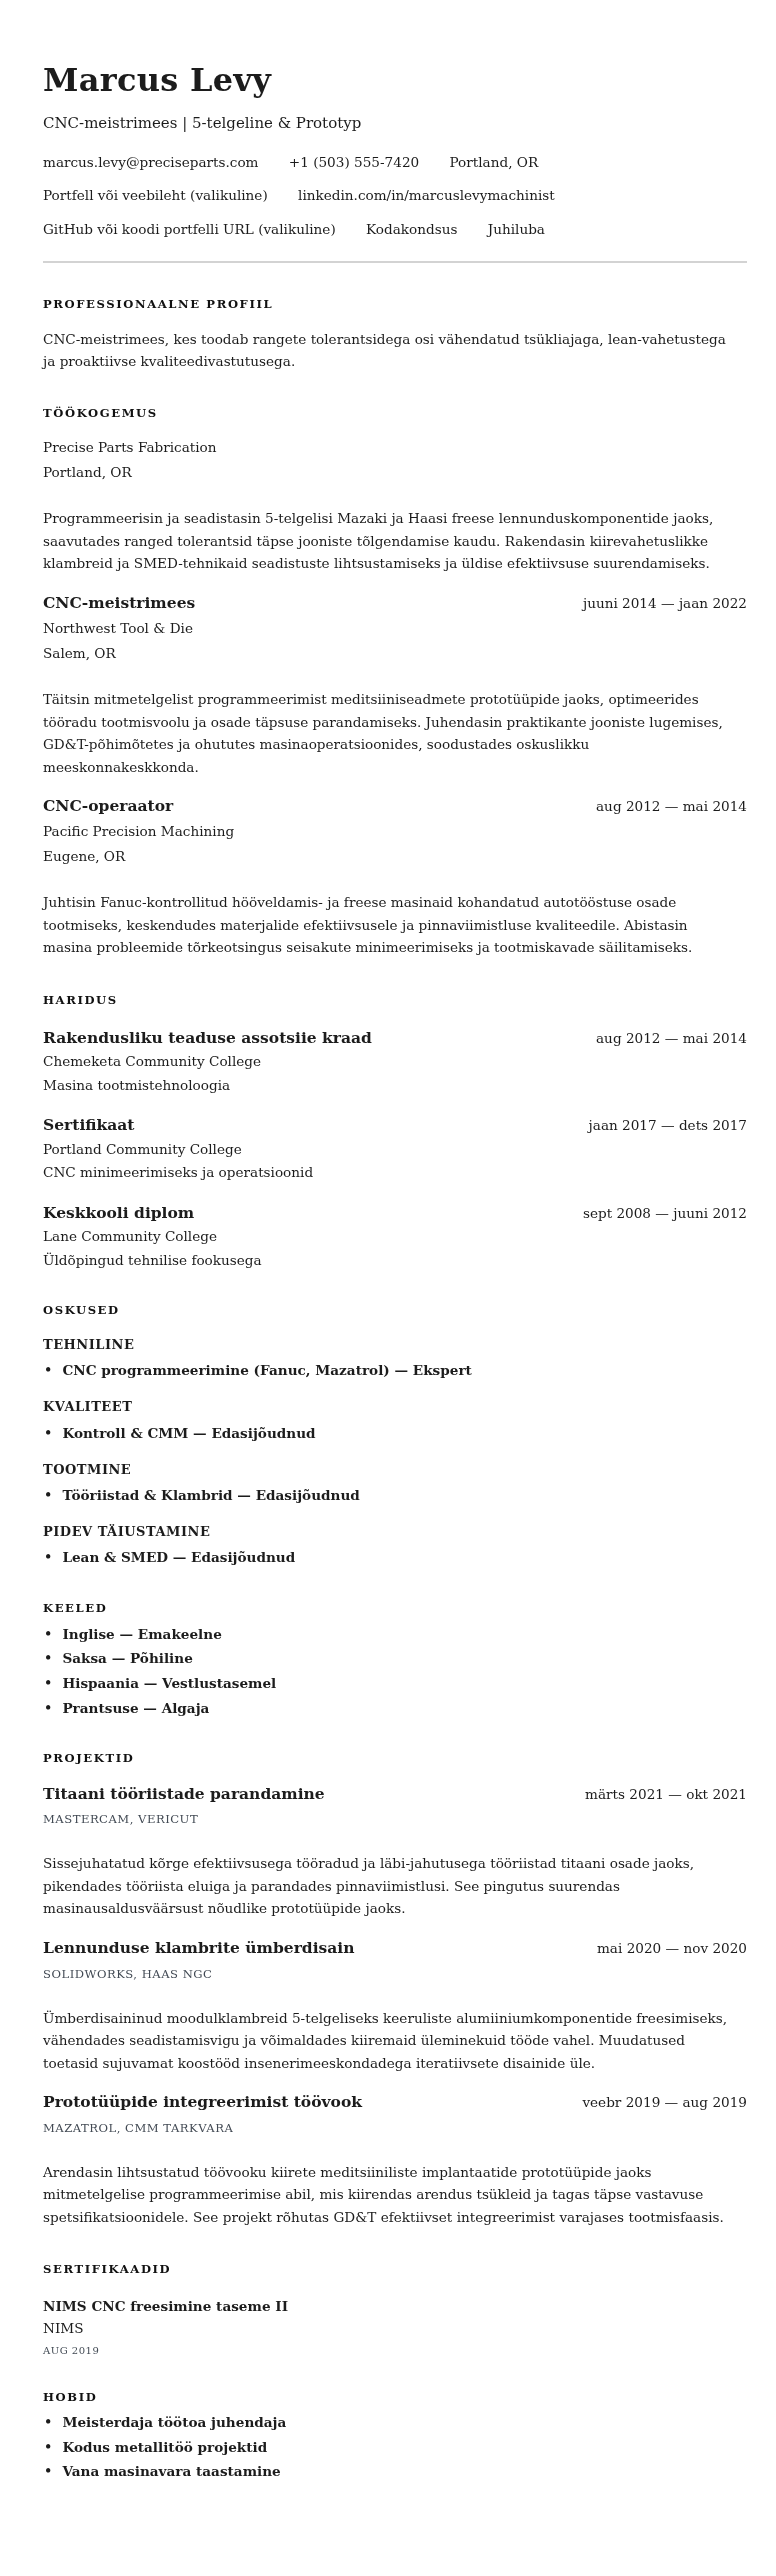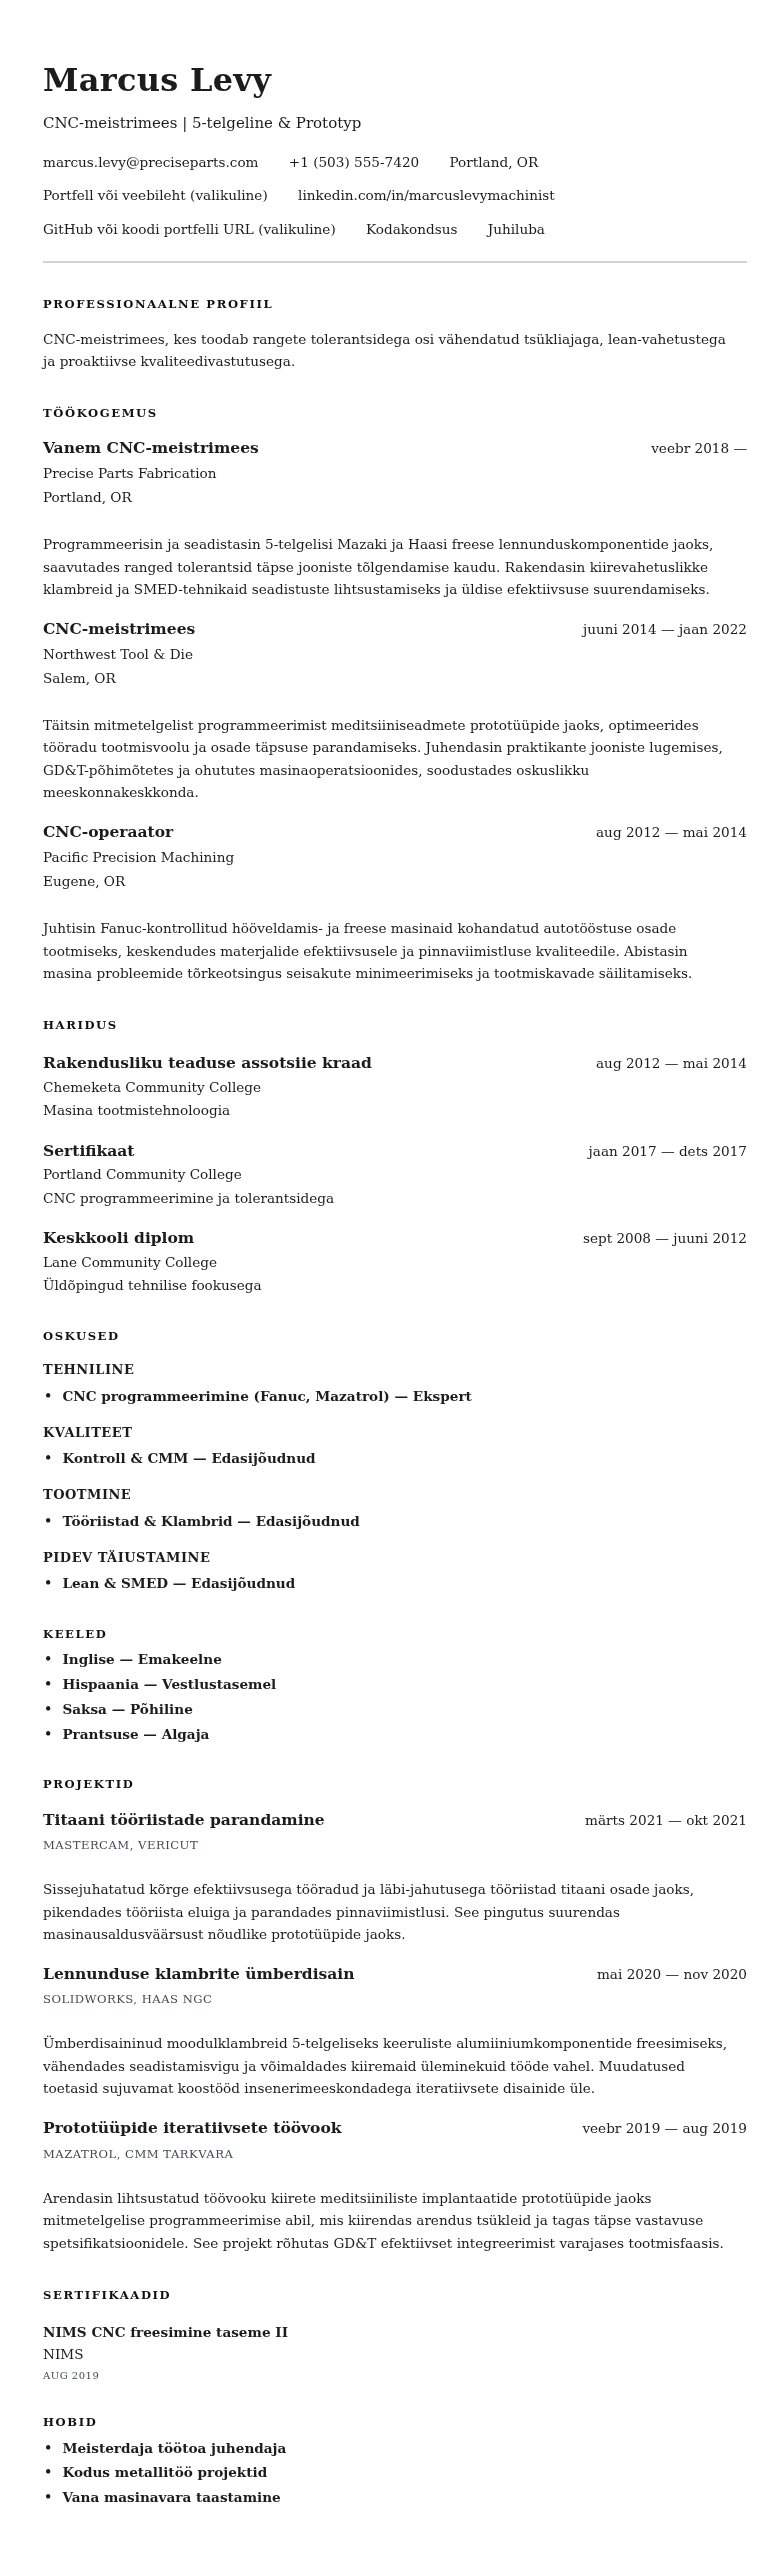--- a/index.html
+++ b/index.html
@@ -163,24 +163,20 @@
 
   <section class="section">
     <h2 class="section-heading">PROFESSIONAALNE PROFIIL</h2>
     <p class="body-text">CNC-meistrimees, kes toodab rangete tolerantsidega osi vähendatud tsükliajaga, lean-vahetustega ja proaktiivse kvaliteedivastutusega.</p>
   </section>
 
   <section class="section">
     <h2 class="section-heading">TÖÖKOGEMUS</h2>
 
     <article class="entry">
-      <div class="entry-header">
-        <h3 class="entry-title">Vanem CNC-meistrimees</h3>
-        <span class="entry-date">veebr 2018 —</span>
-      </div>
       <div class="entry-sub">Precise Parts Fabrication</div>
       <div class="entry-sub">Portland, OR</div>
       <p class="entry-desc">Programmeerisin ja seadistasin 5-telgelisi Mazaki ja Haasi freese lennunduskomponentide jaoks, saavutades ranged tolerantsid täpse jooniste tõlgendamise kaudu. Rakendasin kiirevahetuslikke klambreid ja SMED-tehnikaid seadistuste lihtsustamiseks ja üldise efektiivsuse suurendamiseks.</p>
     </article>
 
     <article class="entry">
       <div class="entry-header">
         <h3 class="entry-title">CNC-meistrimees</h3>
         <span class="entry-date">juuni 2014 — jaan 2022</span>
       </div>
@@ -211,21 +207,21 @@
       <div class="entry-sub">Chemeketa Community College</div>
       <div class="entry-sub">Masina tootmistehnoloogia</div>
     </article>
 
     <article class="entry compact">
       <div class="entry-header">
         <h3 class="entry-title">Sertifikaat</h3>
         <span class="entry-date">jaan 2017 — dets 2017</span>
       </div>
       <div class="entry-sub">Portland Community College</div>
-      <div class="entry-sub">CNC programmeerimine ja tolerantsidega</div>
+      <div class="entry-sub">CNC minimeerimiseks ja operatsioonid</div>
     </article>
 
     <article class="entry compact">
       <div class="entry-header">
         <h3 class="entry-title">Keskkooli diplom</h3>
         <span class="entry-date">sept 2008 — juuni 2012</span>
       </div>
       <div class="entry-sub">Lane Community College</div>
       <div class="entry-sub">Üldõpingud tehnilise fookusega</div>
     </article>
@@ -260,22 +256,22 @@
       <ul class="blist">
         <li>Lean &amp; SMED — Edasijõudnud</li>
       </ul>
     </div>
   </section>
 
   <section class="section">
     <h2 class="section-heading">KEELED</h2>
     <ul class="blist">
       <li>Inglise — Emakeelne</li>
+      <li>Saksa — Põhiline</li>
       <li>Hispaania — Vestlustasemel</li>
-      <li>Saksa — Põhiline</li>
       <li>Prantsuse — Algaja</li>
     </ul>
   </section>
 
   <section class="section">
     <h2 class="section-heading">PROJEKTID</h2>
 
     <article class="entry">
       <div class="entry-header">
         <h3 class="entry-title">Titaani tööriistade parandamine</h3>
@@ -289,21 +285,21 @@
       <div class="entry-header">
         <h3 class="entry-title">Lennunduse klambrite ümberdisain</h3>
         <span class="entry-date">mai 2020 — nov 2020</span>
       </div>
       <div class="tools-line">SOLIDWORKS, HAAS NGC</div>
       <p class="entry-desc">Ümberdisaininud moodulklambreid 5-telgeliseks keeruliste alumiiniumkomponentide freesimiseks, vähendades seadistamisvigu ja võimaldades kiiremaid üleminekuid tööde vahel. Muudatused toetasid sujuvamat koostööd insenerimeeskondadega iteratiivsete disainide üle.</p>
     </article>
 
     <article class="entry">
       <div class="entry-header">
-        <h3 class="entry-title">Prototüüpide iteratiivsete töövook</h3>
+        <h3 class="entry-title">Prototüüpide integreerimist töövook</h3>
         <span class="entry-date">veebr 2019 — aug 2019</span>
       </div>
       <div class="tools-line">MAZATROL, CMM TARKVARA</div>
       <p class="entry-desc">Arendasin lihtsustatud töövooku kiirete meditsiiniliste implantaatide prototüüpide jaoks mitmetelgelise programmeerimise abil, mis kiirendas arendus tsükleid ja tagas täpse vastavuse spetsifikatsioonidele. See projekt rõhutas GD&amp;T efektiivset integreerimist varajases tootmisfaasis.</p>
     </article>
   </section>
 
   <section class="section">
     <h2 class="section-heading">SERTIFIKAADID</h2>
     <article class="entry compact">

